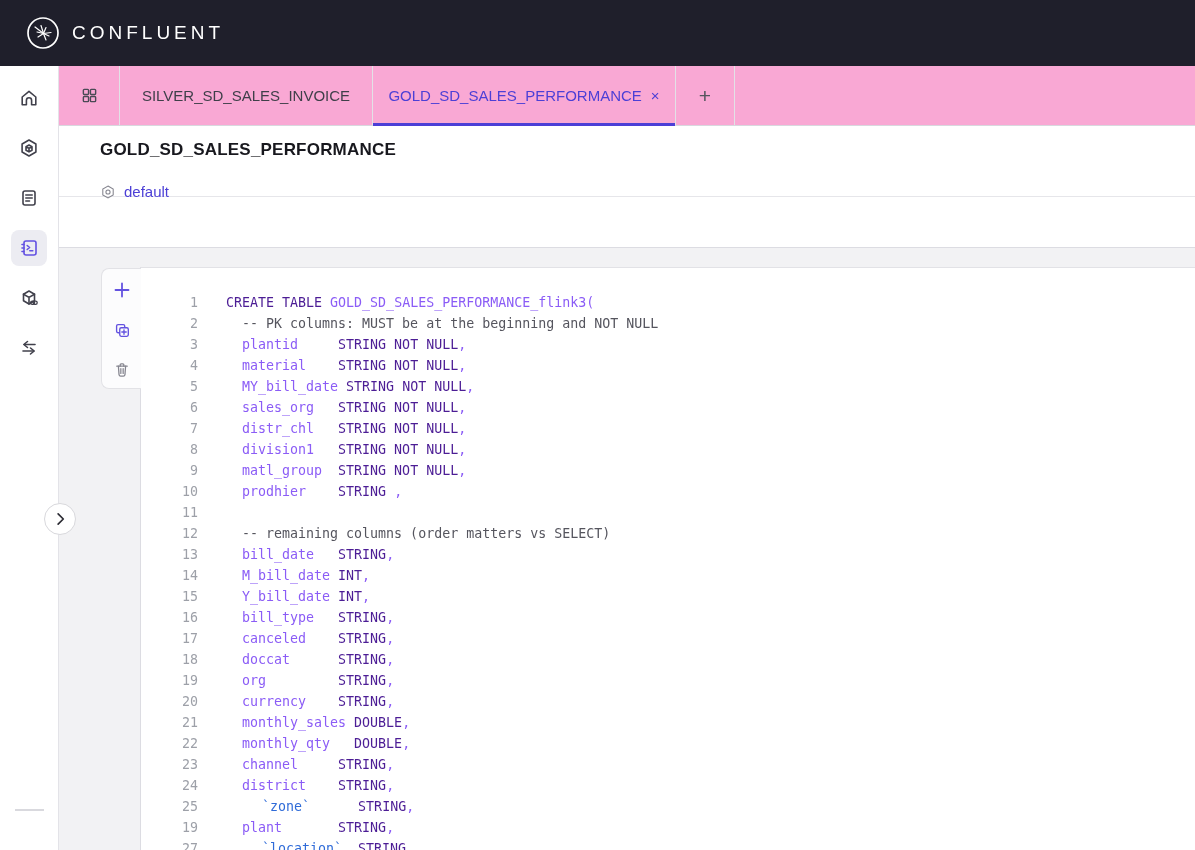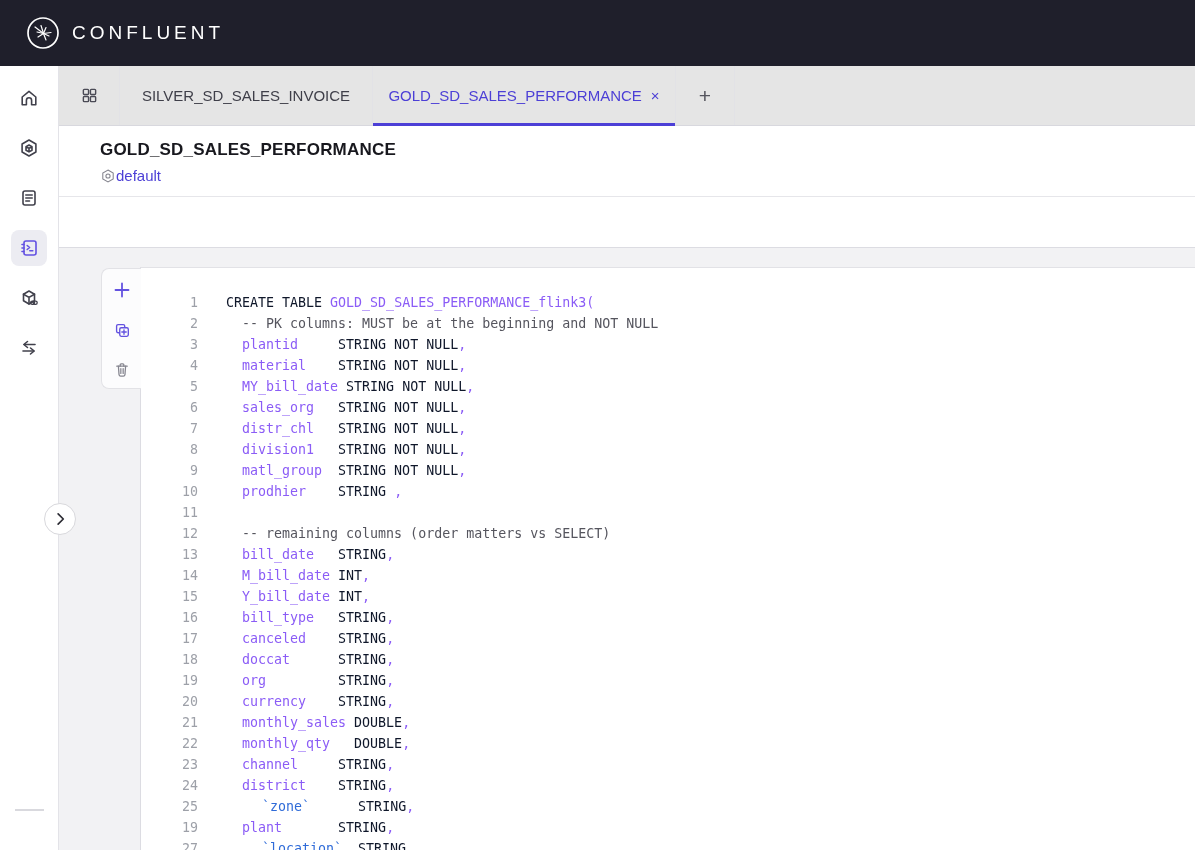--- a/index.html
+++ b/index.html
@@ -26,21 +26,21 @@
   .side-divider { position:absolute; left:15px; top:743px; width:29px; height:0;
                   border-top:2px solid #d9d9de; }
 
   
   #expand-btn { left:44px; top:503px; width:32px; height:32px; border-radius:50%;
                 background:#fff; border:1px solid #d8d8dc; z-index:20; cursor:pointer;
                 display:flex; align-items:center; justify-content:center; }
   #expand-btn svg { stroke:#2b2b33; fill:none; stroke-width:1.8; stroke-linecap:round; stroke-linejoin:round; }
 
   
-  #tabbar { left:59px; top:66px; width:1136px; height:60px; background:#e5e5e5;
+  #tabbar { left:59px; top:66px; width:1136px; height:60px; background:#f9a8d4;
             border-bottom:1px solid #d8d8de; display:flex; }
   #grid-btn { width:60px; height:100%; display:flex; align-items:center; justify-content:center;
               cursor:pointer; }
   #grid-btn svg { stroke:#4a4a55; fill:none; stroke-width:1.5; }
   .tab { height:100%; display:flex; align-items:center; justify-content:center; gap:9px;
          border-left:1px solid #e2e2e6; font-size:15px; color:#3f3f49; cursor:pointer;
          position:relative; }
   .tab.w1 { width:253px; }
   .tab.w2 { width:303px; }
   .tab.active { color:#4c3fd6; }
@@ -48,42 +48,42 @@
                        height:3px; background:#4c3fd6; }
   .tab-close { font-size:15px; color:#4c3fd6; line-height:1; cursor:pointer; }
   #tab-add { width:60px; height:100%; border-left:1px solid #e2e2e6; border-right:1px solid #e2e2e6;
              display:flex; align-items:center; justify-content:center; font-size:21px;
              font-weight:300; color:#55555e; cursor:pointer; }
 
   
   #titlebar { left:59px; top:126px; width:1136px; height:71px; background:#fff;
               border-bottom:1px solid #e6e6ea; padding:14px 0 0 41px; }
   #page-title { font-size:17px; font-weight:700; color:#18181e; letter-spacing:.2px; }
-  .env-row { margin-top:7px; display:flex; align-items:center; }
+  .env-row { margin-top:23px; display:flex; align-items:center; gap:8px; }
   .env-row svg { stroke:#83838d; fill:none; stroke-width:1.3; }
   #env-link { font-size:15px; color:#4c3fd6; cursor:pointer; }
 
   
   #gray-band { left:59px; top:247px; width:1136px; height:603px; background:#f2f2f4;
                border-top:1px solid #dcdce2; }
   #cell-toolbar { left:101px; top:268px; width:40px; height:121px; background:#fcfcfd;
                   border:1px solid #e2e2e6; border-right:none; border-radius:8px 0 0 8px;
                   display:flex; flex-direction:column; align-items:center; padding-top:9px; gap:16px;
                   z-index:5; }
   .tool-btn { width:24px; height:24px; display:flex; align-items:center; justify-content:center;
               cursor:pointer; }
   .tool-btn svg { fill:none; stroke-linecap:round; stroke-linejoin:round; }
   #editor { left:140px; top:267px; width:1055px; height:583px; background:#fff;
             border-top:1px solid #e2e2e6; border-left:1px solid #dcdce2;
             overflow:hidden; padding-top:24px; cursor:text; }
   .cl { display:flex; height:21px; line-height:21px;
         font-family:"DejaVu Sans Mono", monospace; font-size:13.3px; }
   .ln { width:57px; text-align:right; color:#9da0a8; flex:none; user-select:none; }
   .ct { margin-left:28px; white-space:pre; color:#26262e; }
-  .tk-kw { color:#0f172a; }
+  .tk-kw { color:#4c1d95; }
   .tk-cm { color:#55555e; }
   .tk-qid { color:#2f6bd8;margin-left:20px; }
   .tk-id { color:#8b5cf6; }
 </style>
 </head>
 <body>
 
 <div class="abs" id="app-header">
   <div class="logo-wrap">
     <svg width="34" height="34" viewBox="0 0 34 34">

